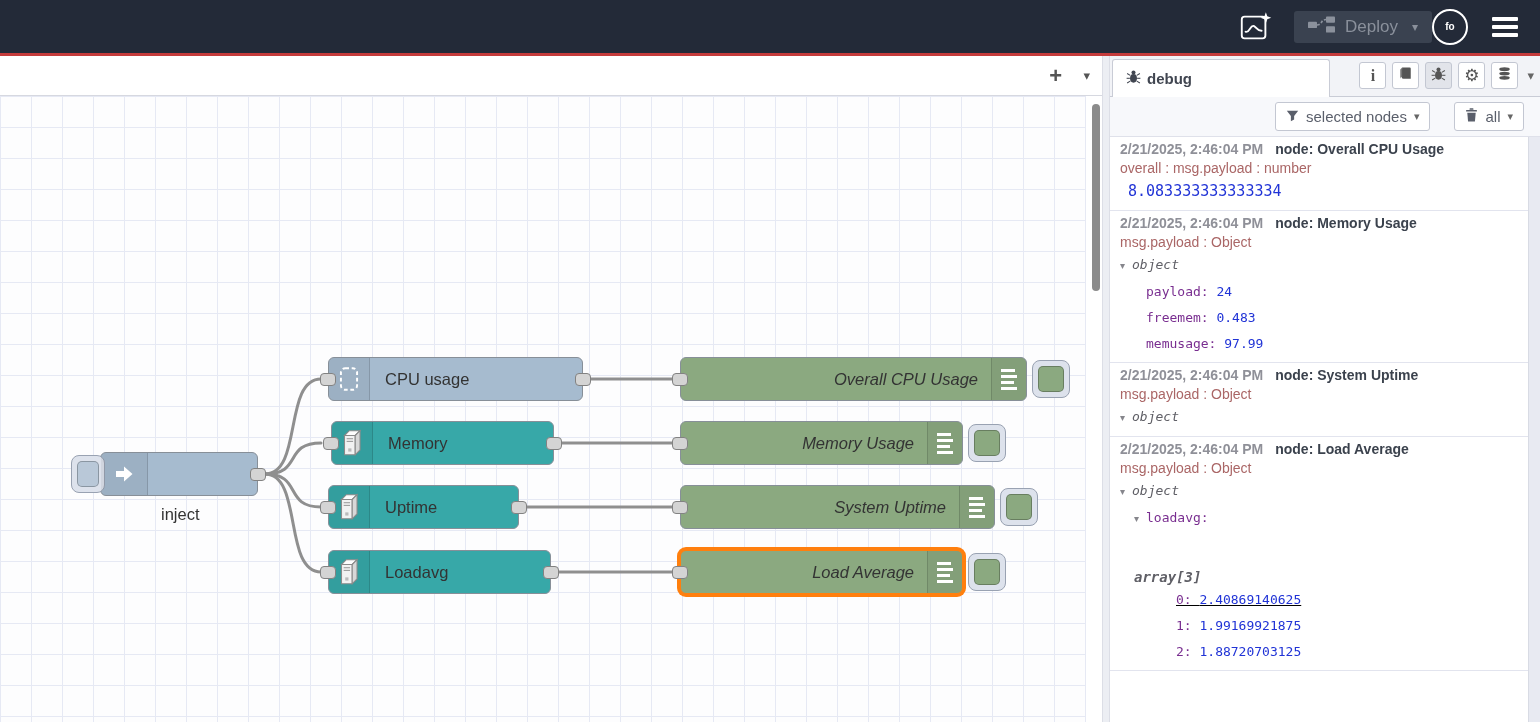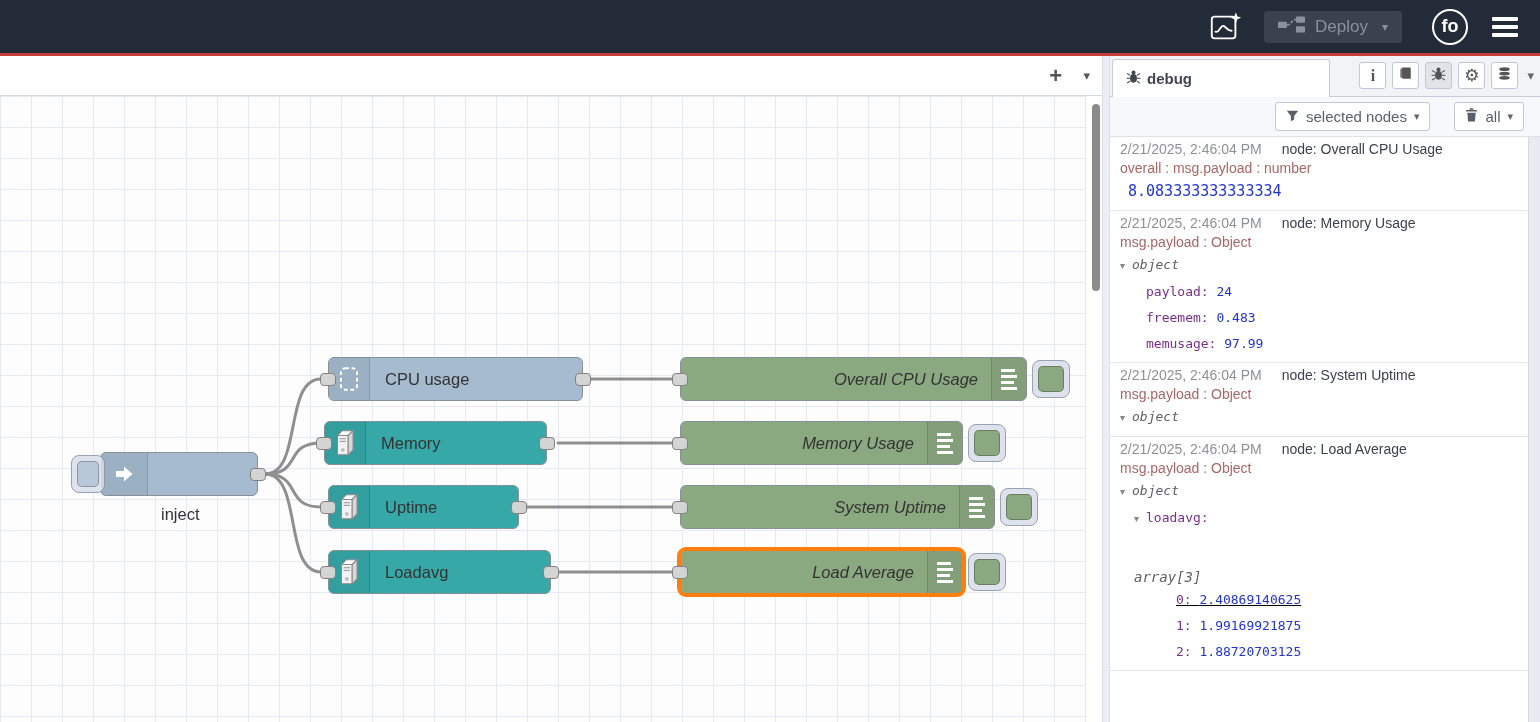--- a/index.html
+++ b/index.html
@@ -5,25 +5,25 @@
   html,body{margin:0;padding:0;}
   body{width:1540px;height:722px;position:relative;overflow:hidden;background:#fff;
        font-family:"Liberation Sans",sans-serif;}
 
   
   .header{position:absolute;left:0;top:0;width:1540px;height:53px;background:#232a38;
           border-bottom:3px solid #c53b3b;box-sizing:content-box;display:flex;align-items:center;
           justify-content:flex-end;}
   .hdr-ai{margin-right:22px;display:flex;align-items:center;}
   .deploy-btn{height:32px;background:#3a4250;border-radius:3px;display:flex;align-items:center;
-              gap:10px;padding:0 14px;margin-right:30px;cursor:default;}
+              gap:10px;padding:0 14px;cursor:default;}
   .deploy-btn .lbl{color:#8a909b;font-size:17px;}
   .deploy-btn .chev{color:#8a909b;font-size:12px;margin-left:4px;}
   .avatar{width:36px;height:36px;border:2px solid #fff;border-radius:50%;color:#fff;
-          display:flex;align-items:center;justify-content:center;font-size:18px;font-weight:700;
+          display:flex;align-items:center;justify-content:center;font-size:10px;font-weight:700;
           margin-right:24px;box-sizing:border-box;}
   .burger{display:flex;flex-direction:column;gap:4px;margin-right:22px;cursor:pointer;}
   .burger div{width:26px;height:4px;background:#fff;border-radius:1px;}
 
   
   .tabstrip{position:absolute;left:0;top:56px;width:1102px;height:40px;background:#fff;
             border-bottom:1px solid #d6d8e0;box-sizing:border-box;}
   .ts-btn{position:absolute;top:0;height:39px;display:flex;align-items:center;color:#555;
           cursor:pointer;}
   .ts-plus{right:40px;font-size:22px;font-weight:700;}
@@ -83,21 +83,21 @@
                 justify-content:flex-end;align-items:center;gap:24px;padding-right:16px;
                 box-sizing:border-box;}
   .f-btn{height:29px;background:#fff;border:1px solid #c3c7d2;border-radius:3px;display:flex;
          align-items:center;gap:7px;padding:0 10px;color:#5a5f6b;font-size:15px;cursor:pointer;
          box-sizing:border-box;}
   .f-btn .chev{font-size:11px;color:#666;}
   .sb-msgs{position:absolute;left:0;top:81px;right:12px;bottom:0;overflow:hidden;background:#fff;}
   .sb-track{position:absolute;right:0;top:81px;bottom:0;width:12px;background:#e8eaf2;
             border-left:1px solid #d8dbe4;box-sizing:border-box;cursor:pointer;}
   .msg{border-bottom:1px solid #e2e4ee;padding:3px 8px 5px 10px;cursor:pointer;}
-  .msg .meta{display:flex;gap:20px;line-height:19px;font-size:14px;white-space:nowrap;}
+  .msg .meta{display:flex;gap:12px;line-height:19px;font-size:14px;white-space:nowrap;font-weight:bold;}
   .msg .meta .ts{color:#8f9098;}
   .msg .meta .nd{color:#3b424d;}
   .msg .topic{color:#aa6666;font-size:14px;line-height:19px;white-space:nowrap;}
   .mrow{font-family:"DejaVu Sans Mono",monospace;font-size:13px;line-height:26px;
         white-space:nowrap;}
   .mrow.big{font-size:15px;line-height:27px;}
   .caret{display:inline-block;width:12px;color:#86868c;font-size:10px;
          font-family:"Liberation Sans",sans-serif;cursor:pointer;}
   .objlbl{font-style:italic;color:#5f5f66;}
   .mkey{color:#792e90;}
@@ -168,21 +168,21 @@
     <div class="node" style="left: 328px; top: 261px; width: 255px; background: rgb(166, 187, 207);">
       <div class="icon-region l">
         <svg width="26" height="28" viewBox="0 0 24 26">
           <rect x="4.5" y="3" width="15" height="20" rx="4" fill="none" stroke="#fff" stroke-width="1.8" stroke-dasharray="3.5 2.5"></rect>
         </svg>
       </div>
       <span class="nlabel left">CPU usage</span>
       <div class="port in"></div>
       <div class="port out"></div>
     </div>
-    <div class="node" style="left: 324px; top: 325px; width: 223px; background: rgb(55, 168, 168);">
+    <div class="node" style="left: 331px; top: 325px; width: 223px; background: rgb(55, 168, 168);">
       <div class="icon-region l">
         <svg width="30" height="30" viewBox="0 0 28 28">
           <polygon points="7,7 17,7 17,25 7,25" fill="#f2f2f2" stroke="#8a8a8a"></polygon>
           <polygon points="7,7 11.5,2.5 21.5,2.5 17,7" fill="#fdfdfd" stroke="#8a8a8a"></polygon>
           <polygon points="17,7 21.5,2.5 21.5,20.5 17,25" fill="#d8d8d8" stroke="#8a8a8a"></polygon>
           <line x1="9" y1="10" x2="15" y2="10" stroke="#9a9a9a"></line>
           <line x1="9" y1="12.5" x2="15" y2="12.5" stroke="#9a9a9a"></line>
           <rect x="10.5" y="19" width="3" height="3" fill="#bbb"></rect>
         </svg>
       </div>

